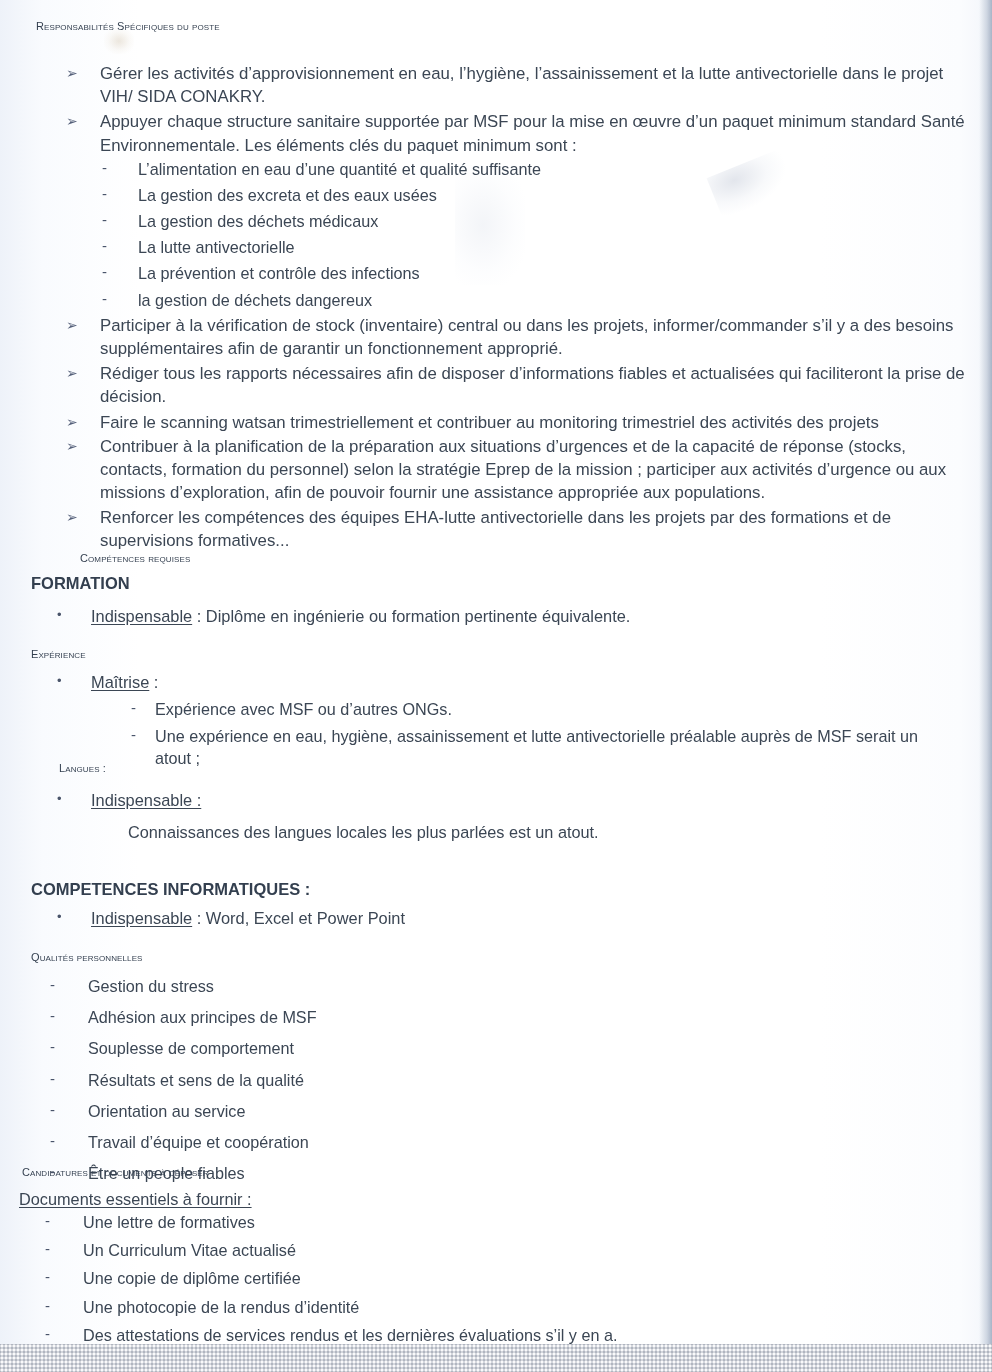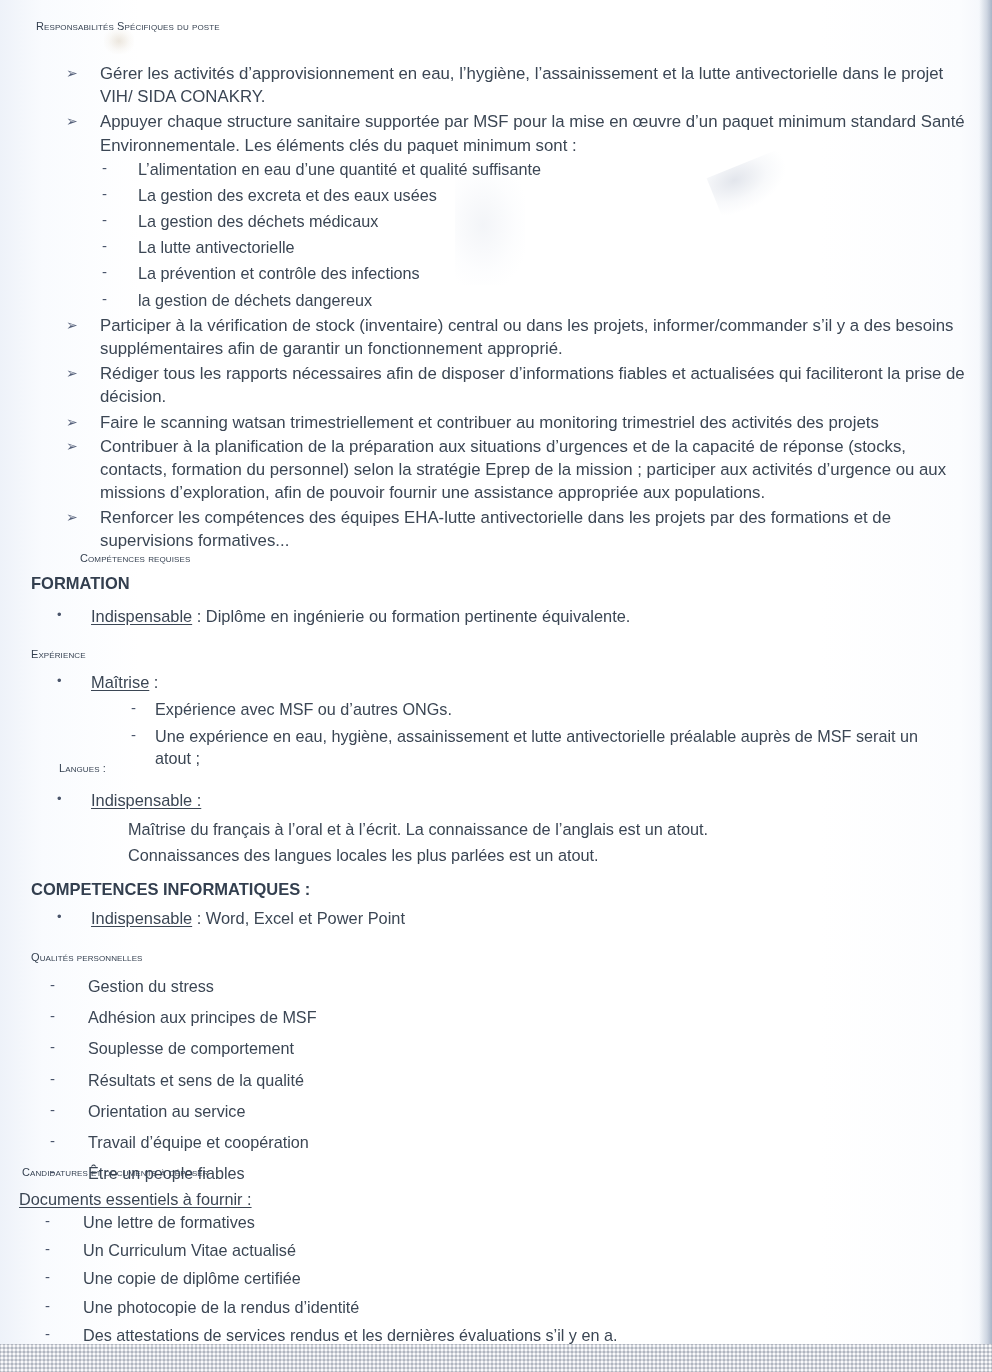--- a/index.html
+++ b/index.html
@@ -264,21 +264,20 @@
     <div style="position:absolute; left:31px; top:762px;margin-left:28px;">
       <div class="smallcaps-head">Langues :</div>
     </div>
 
     <div style="position:absolute; left:57px; top:789px; width:900px;" class="bullet-row lvl-disc">
       <span class="bullet-glyph">•</span>
       <span class="bullet-text u">Indispensable :</span>
     </div>
 
     <div style="position:absolute; left:128px; top:818px; width:840px;">
-      <div class="indent-text">Maîtrise du français à l’oral et à l’écrit. La connaissance de l’anglais est un atout.</div>
       <div class="indent-text" style="margin-top:3px;">Connaissances des langues locales les plus parlées est un atout.</div>
     </div>
 
     <div style="position:absolute; left:31px; top:880px;">
       <div class="caps-head">COMPETENCES INFORMATIQUES :</div>
     </div>
 
     <div style="position:absolute; left:57px; top:907px; width:900px;" class="bullet-row lvl-disc">
       <span class="bullet-glyph">•</span>
       <span class="bullet-text"><span class="u">Indispensable</span><span> : Word, Excel et Power Point</span></span>

